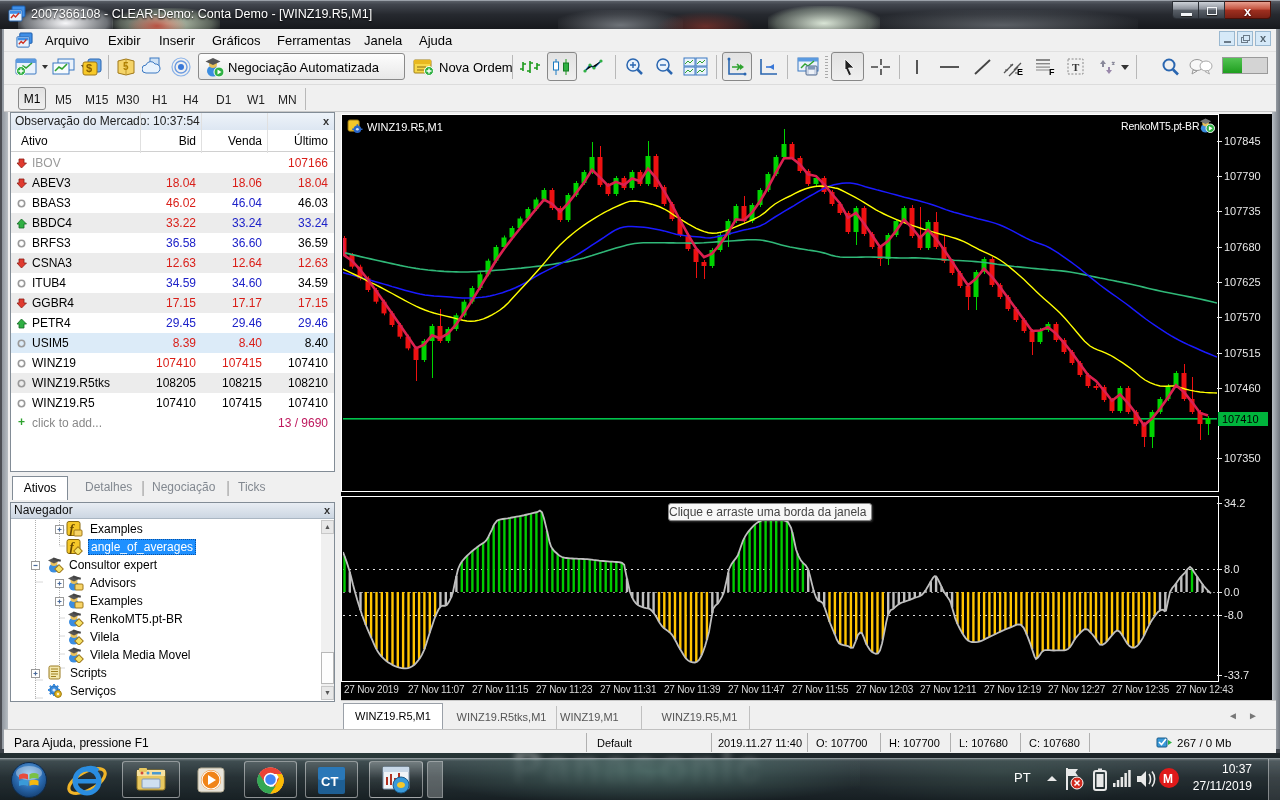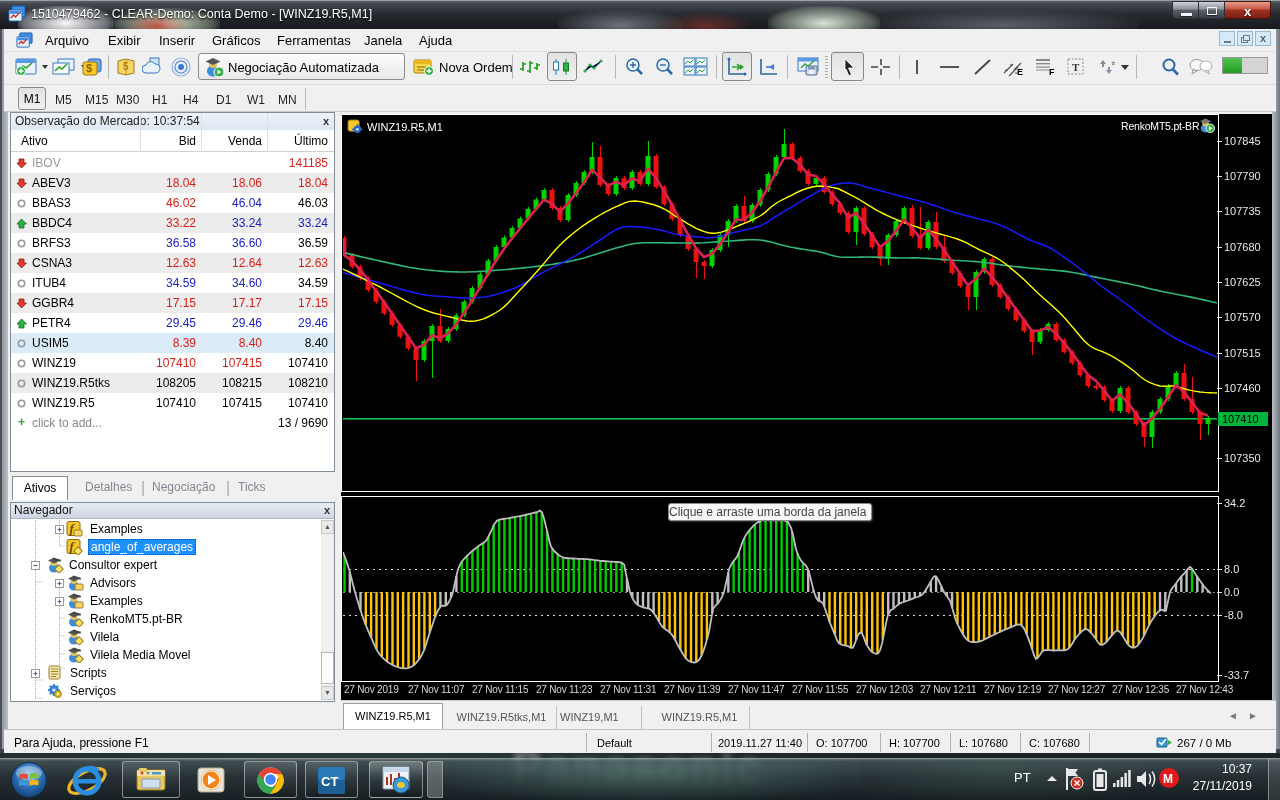--- a/index.html
+++ b/index.html
@@ -21,21 +21,21 @@
   <div class="abs" style="left:658px;top:12px;width:95px;height:17px;background:radial-gradient(ellipse at 50% 85%,rgba(155,58,48,0.6),transparent 72%)"></div>
   <div class="abs" style="left:768px;top:6px;width:112px;height:23px;background:radial-gradient(ellipse at 50% 75%,rgba(228,240,224,0.95),rgba(185,202,180,0.35) 60%,transparent 76%)"></div>
   <div class="abs" style="left:868px;top:10px;width:270px;height:19px;background:radial-gradient(ellipse at 50% 80%,rgba(132,138,144,0.6),transparent 78%)"></div>
   <div class="abs" style="left:0;top:0;width:1280px;height:1px;background:#9aa0a8"></div>
   <svg class="abs" style="left:8px;top:5px" width="18" height="18" viewBox="0 0 18 18">
         <rect x="4" y="1" width="13" height="11" rx="1" fill="#3f8fe8" stroke="#1a5aa8"></rect>
         <rect x="1" y="5" width="13" height="11" rx="1" fill="#e8f2fc" stroke="#2a6ab8"></rect>
         <rect x="1.8" y="5.8" width="11.4" height="3" fill="#3f8fe8"></rect>
         <path d="M3 13l2.5-3 2 2 3.5-4" stroke="#d03020" stroke-width="1.4" fill="none"></path>
       </svg>
-  <div class="abs" style="left:31px;top:7px;font-size:12.5px;color:#fff;text-shadow:0 1px 2px #000">1510479462 - CLEAR-Demo: Conta Demo - [WINZ19.R5,M1]</div>
+  <div class="abs" style="left:31px;top:7px;font-size:12.5px;color:#fff;text-shadow:0 1px 2px #000">2007366108 - CLEAR-Demo: Conta Demo - [WINZ19.R5,M1]</div>
 
   <div class="abs" style="left:1172px;top:1px;width:27px;height:18px;background:linear-gradient(#cdd2d8,#8a9099 45%,#5a6068 50%,#3a4048);border:1px solid #2a2e34;border-radius:0 0 0 4px">
     <div class="abs" style="left:8px;top:11px;width:11px;height:3px;background:#f4f6f8;box-shadow:0 1px 1px #222"></div>
   </div>
   <div class="abs" style="left:1199px;top:1px;width:26px;height:18px;background:linear-gradient(#cdd2d8,#8a9099 45%,#5a6068 50%,#3a4048);border:1px solid #2a2e34;border-left:none">
     <div class="abs" style="left:8px;top:5px;width:10px;height:8px;border:1.5px solid #f4f6f8;box-shadow:0 1px 1px #222"></div>
   </div>
   <div class="abs" style="left:1225px;top:1px;width:46px;height:18px;background:linear-gradient(#e8a090,#c4523e 45%,#a03020 50%,#7a2014);border:1px solid #4a1008;border-left:none;border-radius:0 0 4px 0;text-align:center">
     <span style="color:#fff;font-size:13px;font-weight:bold;line-height:17px;text-shadow:0 1px 2px #400">x</span>
   </div>
@@ -275,21 +275,21 @@
   </div>
   <div class="abs" style="left:129px;top:0;width:1px;height:300px;background:#e0e0e0"></div>
   <div class="abs" style="left:190px;top:0;width:1px;height:300px;background:#e0e0e0"></div>
   <div class="abs" style="left:256px;top:0;width:1px;height:300px;background:#e0e0e0"></div>
   <div class="abs" style="left:0;top:40px;width:323px;height:260px;font-size:12px">
         <div style="position:absolute;left:0;top:0px;width:323px;height:20px;background:#ffffff">
           <svg style="position:absolute;left:5px;top:5px" width="11" height="11">
             <path d="M3 1h5v4h2.5L5.5 10 1 5h2z" fill="#e03a2f" stroke="#8c1f16" stroke-width="0.8"></path>
           </svg>
           <span style="position:absolute;left:21px;top:3px;color:#9a9a9a">IBOV</span>
-          <span style="position:absolute;right:6px;top:3px;color:#d91e18">141185</span>
+          <span style="position:absolute;right:6px;top:3px;color:#d91e18">107166</span>
         </div>
 <div style="position:absolute;left:0;top:20px;width:323px;height:20px;background:#ececec">
           <svg style="position:absolute;left:5px;top:5px" width="11" height="11">
             <path d="M3 1h5v4h2.5L5.5 10 1 5h2z" fill="#e03a2f" stroke="#8c1f16" stroke-width="0.8"></path>
           </svg>
           <span style="position:absolute;left:21px;top:3px;color:#000">ABEV3</span>
           <span style="position:absolute;right:138px;top:3px;color:#d91e18">18.04</span>
           <span style="position:absolute;right:72px;top:3px;color:#d91e18">18.06</span>
           <span style="position:absolute;right:6px;top:3px;color:#d91e18">18.04</span>
         </div>
@@ -389,21 +389,21 @@
           </svg>
           <span style="position:absolute;left:21px;top:3px;color:#000">WINZ19.R5</span>
           <span style="position:absolute;right:138px;top:3px;color:#000">107410</span>
           <span style="position:absolute;right:72px;top:3px;color:#000">107415</span>
           <span style="position:absolute;right:6px;top:3px;color:#000">107410</span>
         </div>
       </div>
   <div class="abs" style="left:0;top:300px;width:323px;height:20px;font-size:12px">
     <span class="abs" style="left:7px;top:2px;color:#2fa32f;font-weight:bold">+</span>
     <span class="abs" style="left:21px;top:3px;color:#888">click to add...</span>
-    <span class="abs" style="right:6px;top:3px;color:#000000">13 / 9690</span>
+    <span class="abs" style="right:6px;top:3px;color:#be185d">13 / 9690</span>
   </div>
  </div>
 
  <div class="abs" style="left:10px;top:474px;width:325px;height:26px;background:#f0f0f0">
    <div class="abs" style="left:2px;top:2px;width:56px;height:24px;background:#fff;border:1px solid #828c96;border-bottom:none;text-align:center;font-size:12px;line-height:22px;color:#000">Ativos</div>
    <span class="abs" style="left:75px;top:6px;font-size:12px;color:#828890">Detalhes</span>
    <span class="abs" style="left:131px;top:5px;color:#aaa">|</span>
    <span class="abs" style="left:142px;top:6px;font-size:12px;color:#828890">Negociação</span>
    <span class="abs" style="left:216px;top:5px;color:#aaa">|</span>
    <span class="abs" style="left:228px;top:6px;font-size:12px;color:#828890">Ticks</span>

